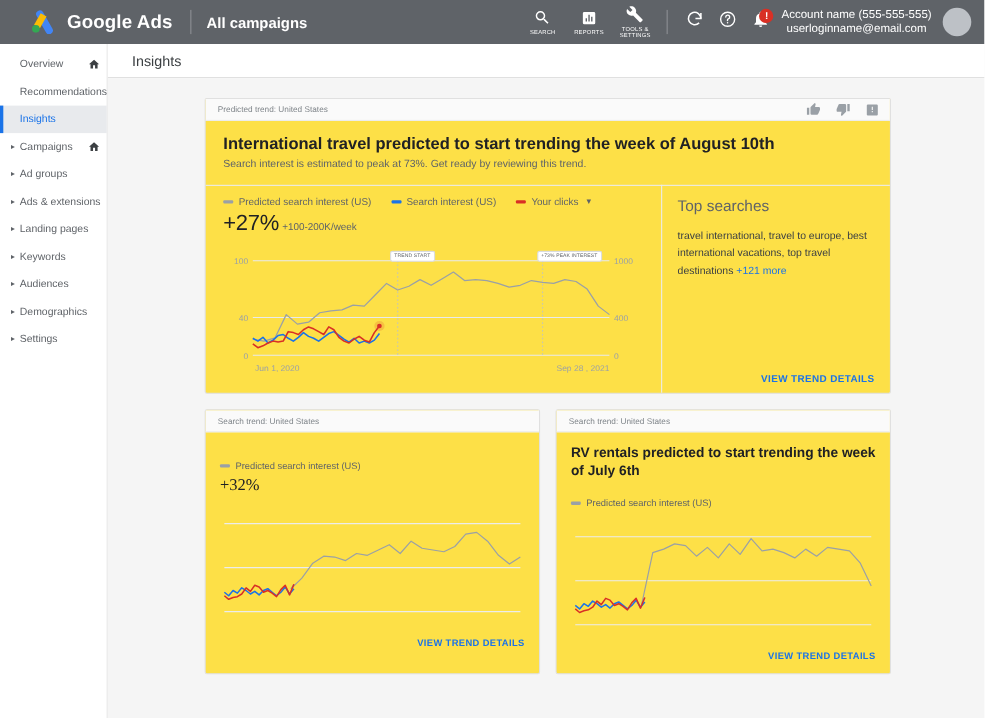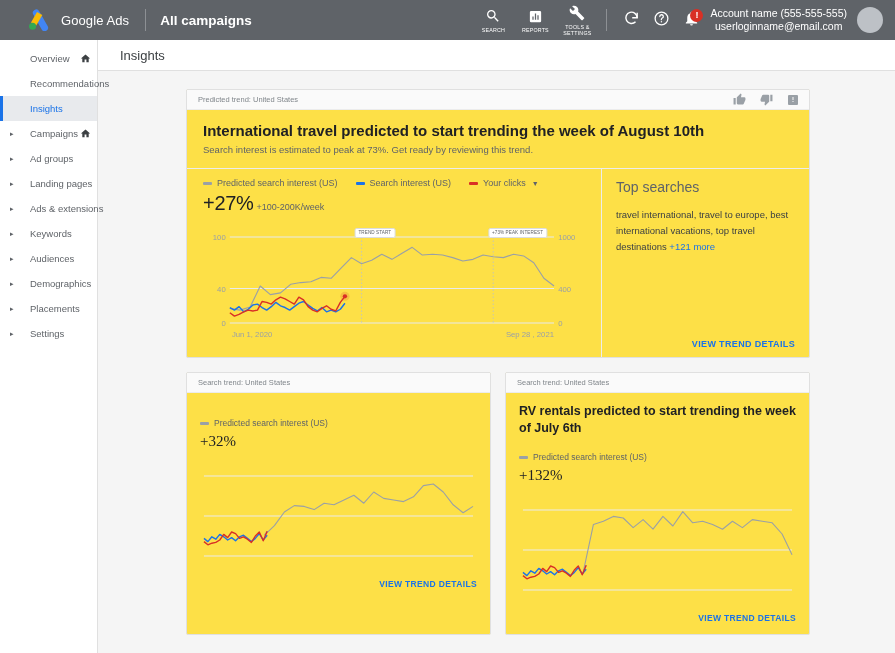--- a/index.html
+++ b/index.html
@@ -13,21 +13,21 @@
 
   
   .topbar {
     height: 40px; background: #5f6368;
     display: flex; align-items: center;
     color: #fff; position: relative;
   }
   .logo-wrap { display:flex; align-items:center; padding-left: 26px; }
   .ads-logo { width: 26px; height: 22px; position: relative; margin-right: 9px; }
   .ads-logo svg { display:block; }
-  .brand-text { font-size: 13px; letter-spacing: .1px; color:#fff; }
+  .brand-text { font-size: 17px; letter-spacing: .1px; color:#fff;font-weight:bold; }
   .brand-divider { width:1px; height:22px; background:#8d9094; margin:0 14px 0 16px; }
   .all-campaigns { font-size: 13.5px; font-weight: bold; color:#fff; }
 
   .topbar-right { margin-left:auto; display:flex; align-items:center; padding-right: 12px; }
   .tb-icon-btn {
     display:flex; flex-direction:column; align-items:center; justify-content:center;
     width: 42px; color:#fff; cursor:pointer; text-decoration:none;
   }
   .tb-icon-btn .glyph { height:17px; display:flex; align-items:center; }
   .tb-icon-btn .lbl { font-size:5.3px; letter-spacing:.2px; margin-top:2px; text-align:center; line-height:6px; }
@@ -49,21 +49,21 @@
   .sidebar { width:98px; background:#fff; border-right:1px solid #e0e0e0; padding-top:6px; flex-shrink:0; }
   .nav-item {
     position:relative; display:flex; align-items:center;
     height:25px; padding-left:10px; padding-right:6px;
     font-size:9.5px; color:#5f6368; cursor:pointer; white-space:nowrap;
   }
   .nav-item .arrow {
     width:8px; font-size:7px; color:#5f6368; flex-shrink:0; line-height:1;
   }
   .nav-item .nolabel-pad { width:8px; flex-shrink:0; }
-  .nav-item .ntext { flex:1;margin-left:12px; }
+  .nav-item .ntext { flex:1; }
   .nav-item .home-ico { width:11px; height:11px; flex-shrink:0; }
   .nav-item.active { background:#e8eaed; color:#1a73e8; font-weight:normal; }
   .nav-item.active::before {
     content:''; position:absolute; left:0; top:0; bottom:0; width:3px; background:#1a73e8;
   }
 
   
   .content { flex:1; background:#fff; display:flex; flex-direction:column; min-width:0; }
   .page-head {
     height:31px; display:flex; align-items:center; padding-left:22px;
@@ -241,41 +241,37 @@
         <span class="home-ico"><svg width="11" height="11" viewBox="0 0 24 24" fill="#3c4043">
             <path d="M10 20v-6h4v6h5v-8h3L12 3 2 12h3v8z"></path>
           </svg></span>
       </div>
       <div class="nav-item">
         <span class="arrow">▸</span>
         <span class="ntext">Ad groups</span>
       </div>
       <div class="nav-item">
         <span class="arrow">▸</span>
+        <span class="ntext">Ads &amp; extensions</span>
+      </div>
+      <div class="nav-item">
+        <span class="arrow">▸</span>
         <span class="ntext">Landing pages</span>
       </div>
       <div class="nav-item">
         <span class="arrow">▸</span>
-        <span class="ntext">Ads &amp; extensions</span>
-      </div>
-      <div class="nav-item">
-        <span class="arrow">▸</span>
         <span class="ntext">Keywords</span>
       </div>
       <div class="nav-item">
         <span class="arrow">▸</span>
         <span class="ntext">Audiences</span>
       </div>
       <div class="nav-item">
         <span class="arrow">▸</span>
         <span class="ntext">Demographics</span>
-      </div>
-      <div class="nav-item">
-        <span class="arrow">▸</span>
-        <span class="ntext">Placements</span>
       </div>
       <div class="nav-item">
         <span class="arrow">▸</span>
         <span class="ntext">Settings</span>
       </div>
     </nav>
 
   <main class="content">
     <div class="page-head">
       <span class="page-title">Insights</span>
@@ -401,21 +397,20 @@
             <section class="card mini-card">
               <div class="card-header">
                 <span>Search trend: United States</span>
               </div>
               <div class="mini-body">
                 <h3 class="mini-title"><b>RV rentals</b><span> predicted to start trending the week of July 6th</span></h3>
                 <div class="mini-legend">
                   <span class="swatch" style="background:#9aa0a6"></span>
                   <span>Predicted search interest (US)</span>
                 </div>
-                <div class="mini-pct">+132%</div>
                 <div class="mini-chart">
                   <svg viewBox="0 0 280 105" class="chart-svg" preserveAspectRatio="none">
                     <line x1="4" x2="276" y1="8" y2="8" stroke="#ececec" stroke-width="1"></line>
                     <line x1="4" x2="276" y1="48" y2="48" stroke="#ececec" stroke-width="1"></line>
                     <line x1="4" x2="276" y1="88" y2="88" stroke="#ececec" stroke-width="1"></line>
                     <polyline points="67.92,63.20 65.20,68.80" fill="none" stroke="#9aa0a6" stroke-width="1.1"></polyline>
                     <polyline points="65.20,68.80 75.24,22.40 85.28,19.20 95.31,14.40 105.35,16.00 115.39,25.60 125.43,17.60 135.47,27.20 145.50,14.40 155.54,24.00 165.58,9.60 175.62,20.80 185.66,19.20 195.70,22.40 205.73,27.20 215.77,19.20 225.81,25.60 235.85,17.60 245.89,19.20 255.92,20.80 265.96,32.00 276.00,52.80" fill="none" stroke="#9aa0a6" stroke-width="1.1" stroke-linejoin="round"></polyline>
                     <polyline points="4.00,70.40 7.99,73.60 11.99,68.80 15.98,71.20 19.98,66.40 23.97,68.80 27.97,72.00 31.96,69.60 35.96,72.80 39.95,68.80 43.95,67.20 47.94,70.40 51.94,73.60 55.93,70.40 59.93,65.60 63.92,72.00 67.92,67.20" fill="none" stroke="#1a73e8" stroke-width="1.4" stroke-linejoin="round"></polyline>
                     <polyline points="4.00,73.60 7.99,76.80 11.99,75.20 15.98,74.40 19.98,72.00 23.97,66.40 27.97,69.60 31.96,64.00 35.96,65.60 39.95,70.40 43.95,68.80 47.94,71.20 51.94,74.40 55.93,68.00 59.93,64.00 63.92,72.80 67.92,63.20" fill="none" stroke="#d93025" stroke-width="1.4" stroke-linejoin="round"></polyline>
                   </svg>

